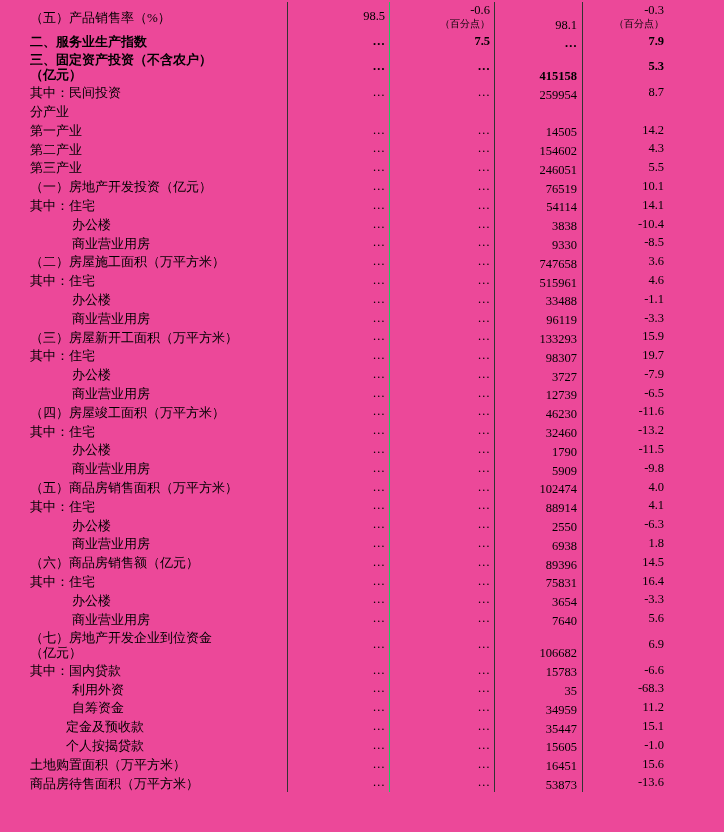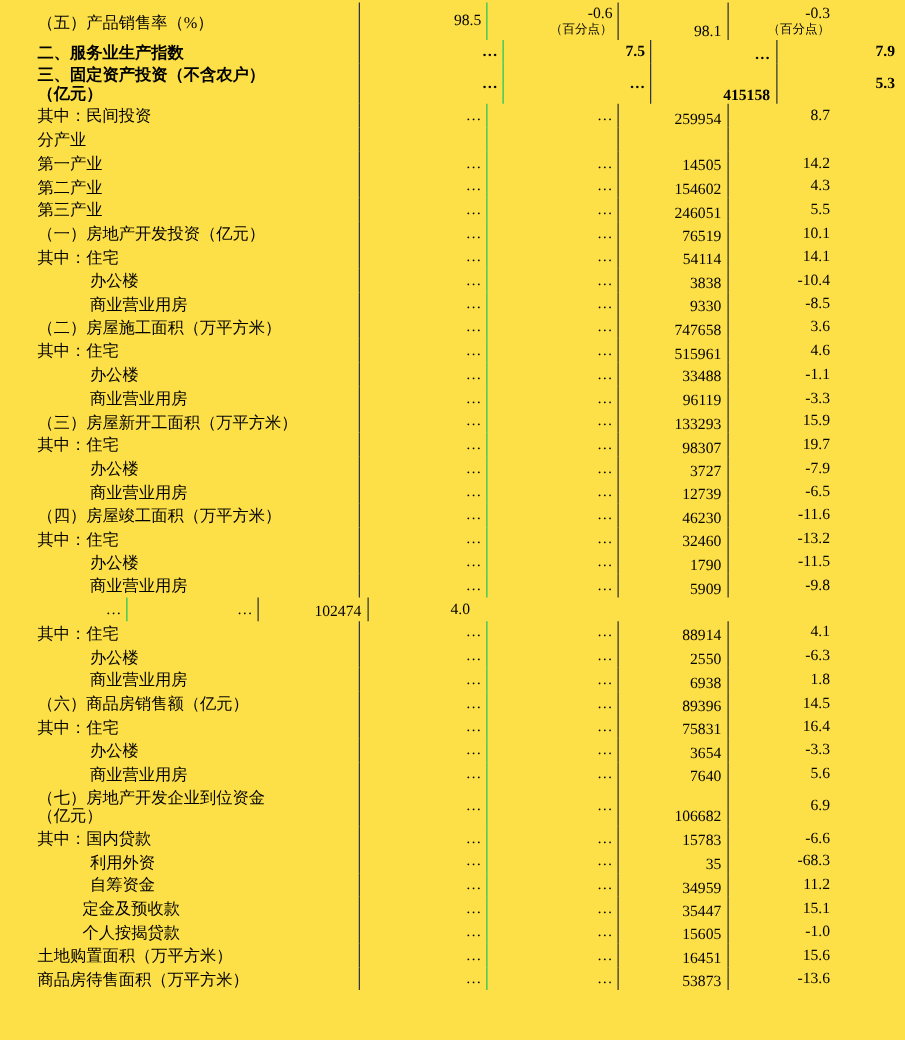--- a/index.html
+++ b/index.html
@@ -1,29 +1,29 @@
 <!DOCTYPE html>
 <html><head>
 <meta charset="utf-8">
 <style>
   html,body { margin:0; padding:0; background:#ffffff; }
   .page {
     position:relative;
     width:724px; height:832px;
-    background:#fde047;
+    background:#ec4899;
     color:#000000;
     font-family:"Liberation Serif","DejaVu Serif",serif;
     box-sizing:border-box;
     padding-top:2px;
     overflow:hidden;
   }
   .row { display:flex; height:18.8px; }
   .row.h-2l { height:32.5px; }
   .row.h-xl { height:30px; }
-  .row.bold { font-weight:bold;gap:13px; }
+  .row.bold { font-weight:bold; }
   .cell {
     box-sizing:border-box;
     display:flex; flex-direction:column; justify-content:center;
     overflow:hidden;
   }
   .cell.label {
     width:288px;
     border-right:1px solid #333333;
     align-items:flex-start;
     font-size:13px;
@@ -525,20 +525,24 @@
     </div>
     <div class="cell val c3">
       <span class="v">5909</span>
     </div>
     <div class="cell val c4">
       <span class="v">-9.8</span>
 
     </div>
   </div>
       <div class="row">
+    <div class="cell label ind-0">
+      <span class="l1">（五）商品房销售面积（万平方米）</span>
+
+    </div>
     <div class="cell val c1">
       <span class="v">…</span>
     </div>
     <div class="cell val c2">
       <span class="v">…</span>
 
     </div>
     <div class="cell val c3">
       <span class="v">102474</span>
     </div>

